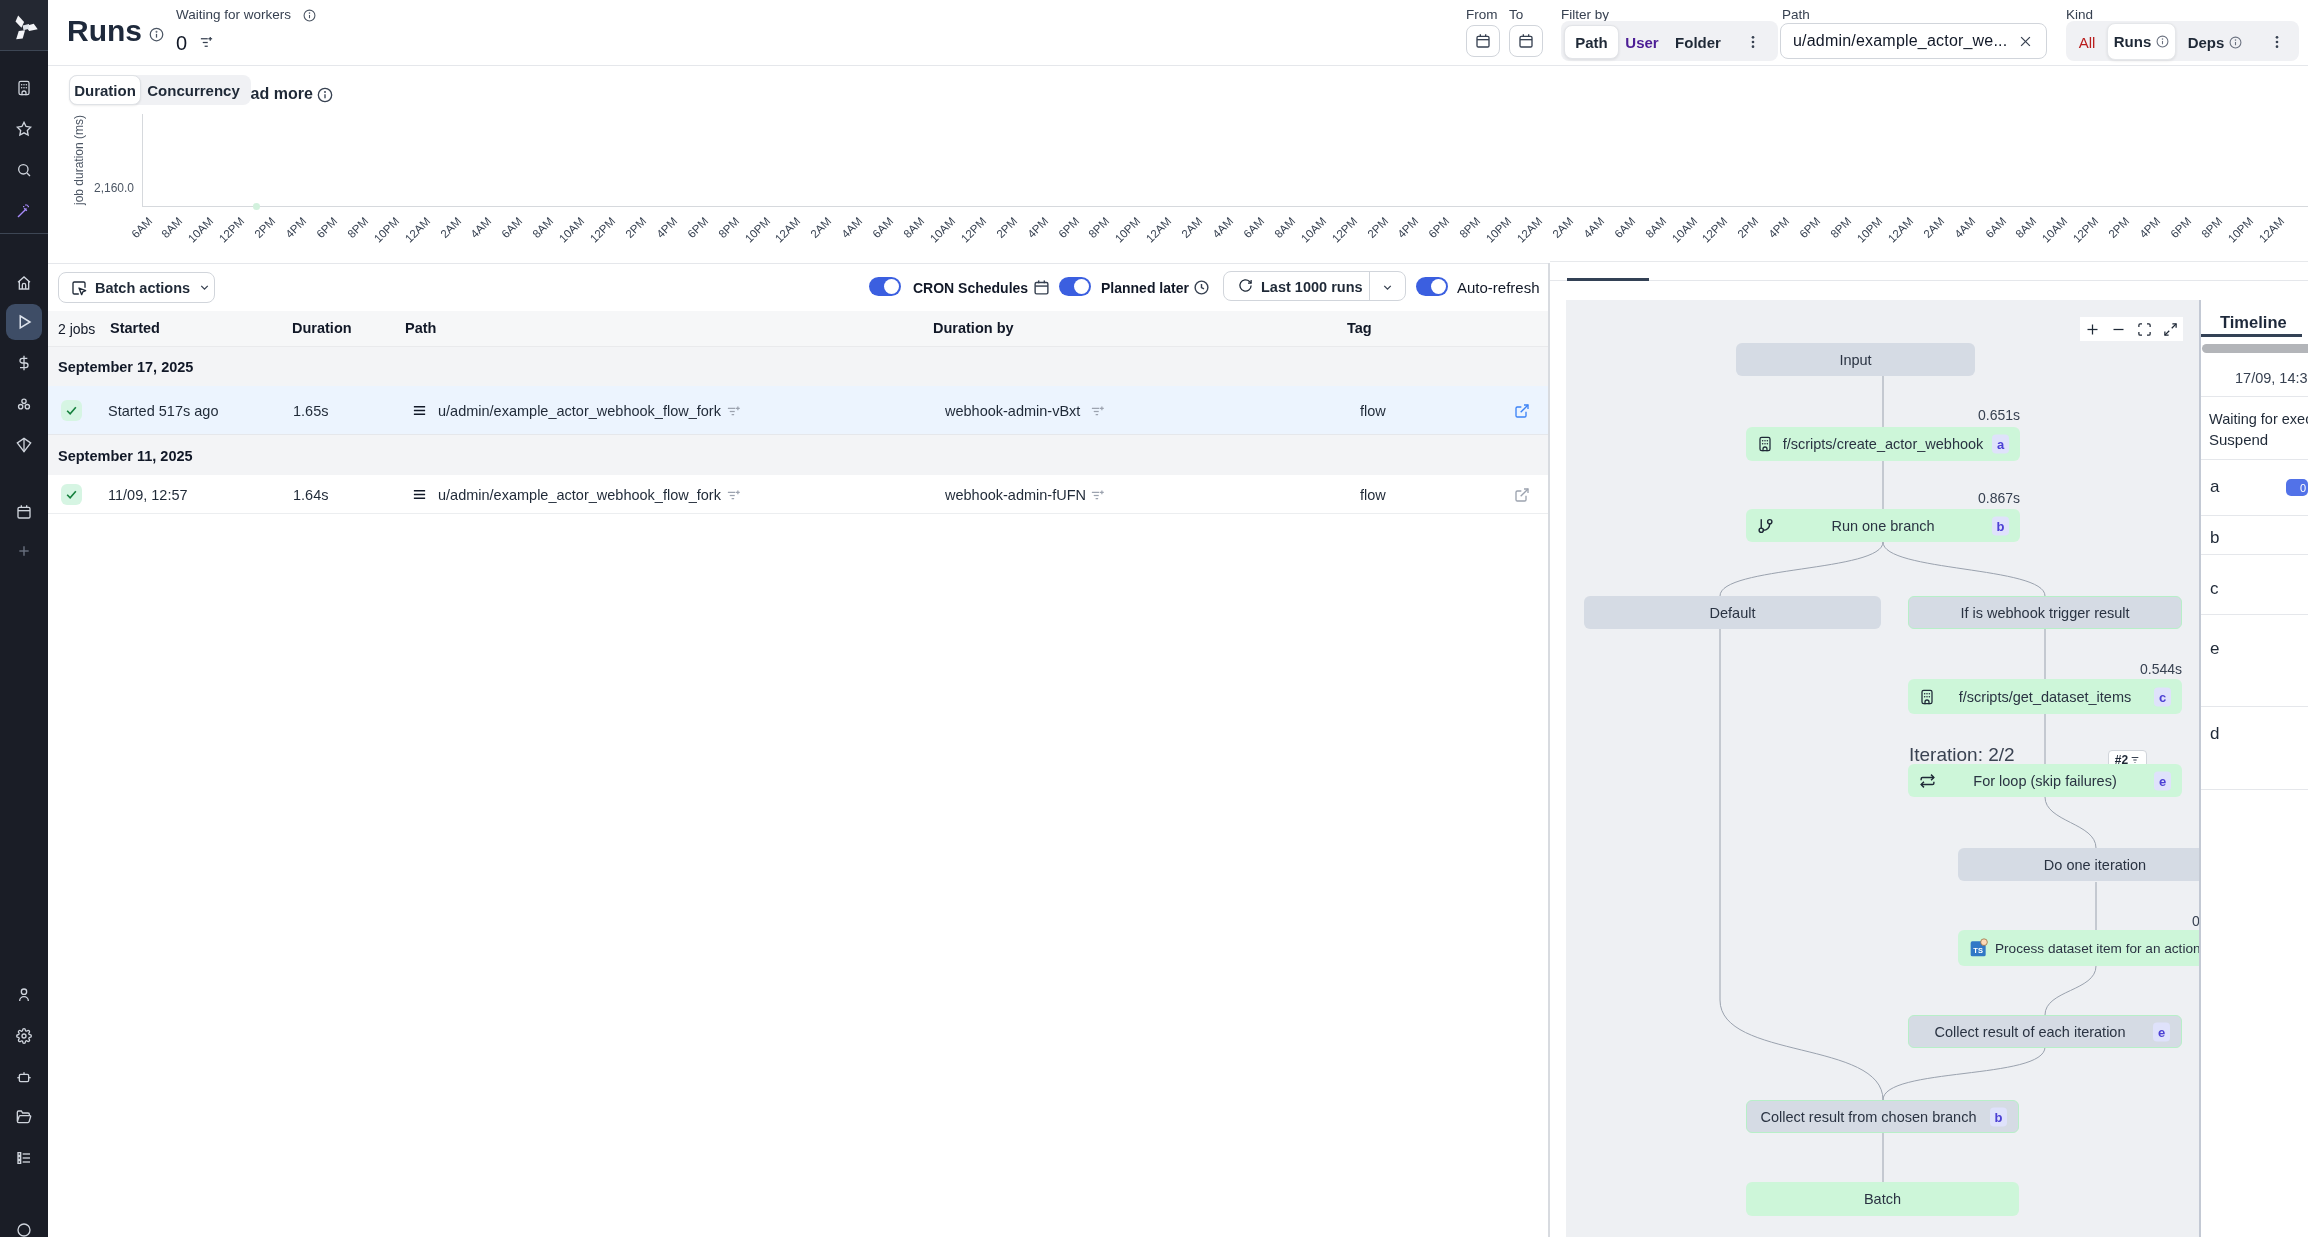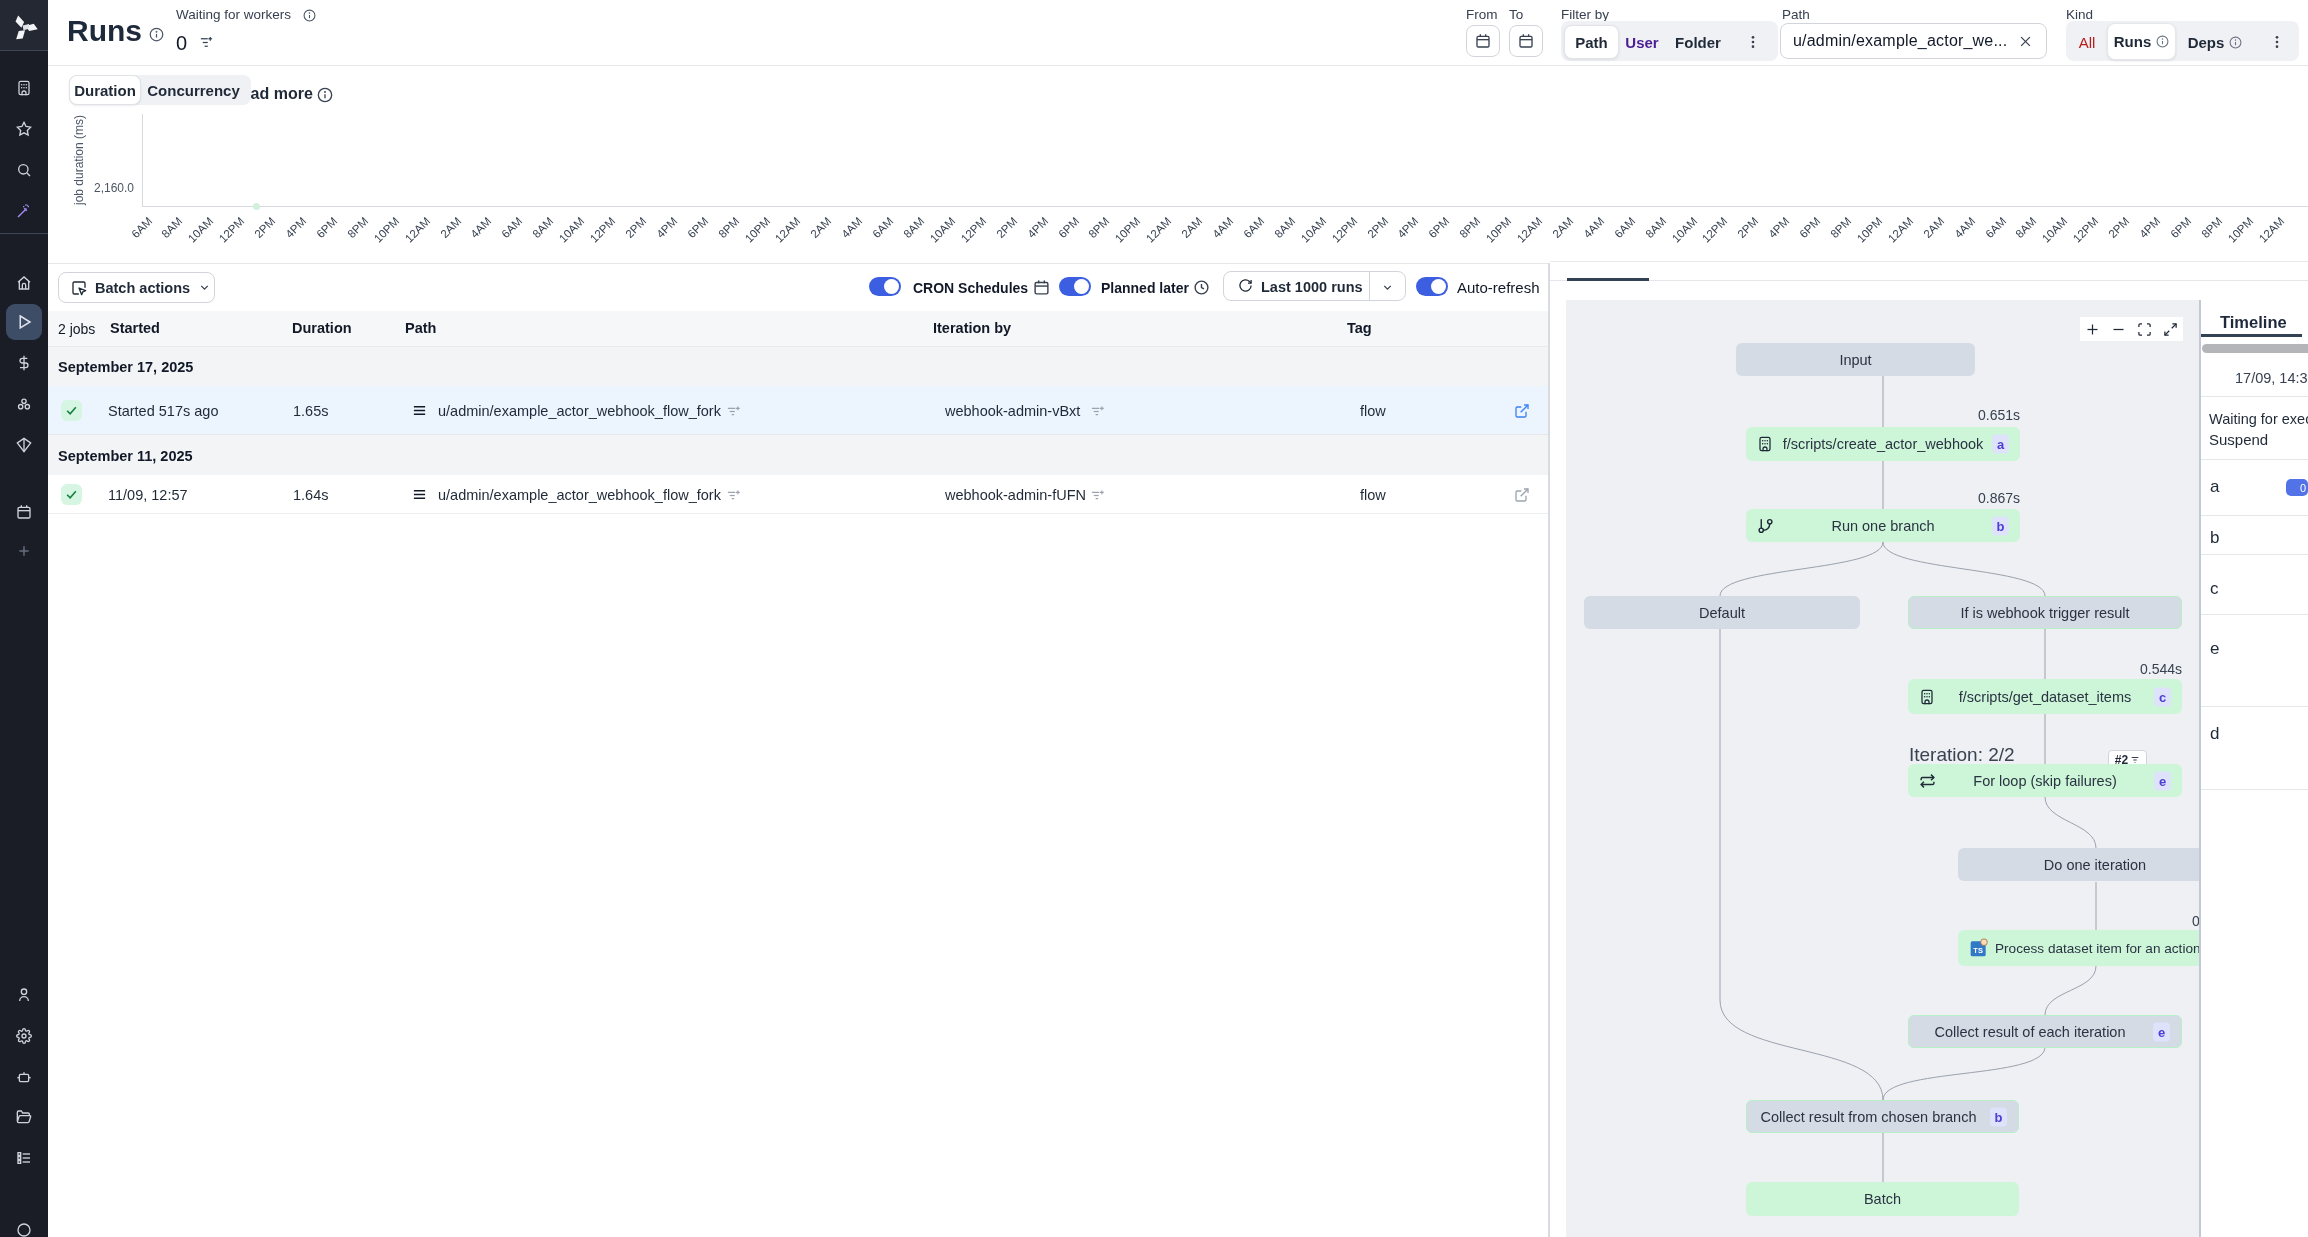--- a/index.html
+++ b/index.html
@@ -260,21 +260,21 @@
       </svg>
     </div>
 <div class="toggle" style="left:1416px; top:277px;"></div>
 <div class="abs" style="left:1457px; top:279px; font-size:15px; color:#111827;">Auto-refresh</div>
 
 <div class="abs" style="left:48px; top:311px; width:1500px; height:36px; background:#f6f7f8; border-bottom:1px solid #e9eaec;"></div>
 <div class="abs" style="left:58px; top:321px; font-size:14px; color:#111827;">2 jobs</div>
 <div class="abs" style="left:110px; top:320px; font-size:14.5px; font-weight:bold; color:#111827;">Started</div>
 <div class="abs" style="left:292px; top:320px; font-size:14.5px; font-weight:bold; color:#111827;">Duration</div>
 <div class="abs" style="left:405px; top:320px; font-size:14.5px; font-weight:bold; color:#111827;">Path</div>
-<div class="abs" style="left:933px; top:320px; font-size:14.5px; font-weight:bold; color:#111827;">Iteration by</div>
+<div class="abs" style="left:933px; top:320px; font-size:14.5px; font-weight:bold; color:#111827;">Duration by</div>
 <div class="abs" style="left:1347px; top:320px; font-size:14.5px; font-weight:bold; color:#111827;">Tag</div>
 
 <div class="abs" style="left:48px; top:347px; width:1500px; height:39px; background:#f3f4f6;"></div>
 <div class="abs" style="left:58px; top:359px; font-size:14.5px; font-weight:bold; color:#111827;">September 17, 2025</div>
 
 <div class="abs" style="left:48px; top:386px; width:1500px; height:49px; background:#ecf4fe; border-bottom:1px solid #e5e7eb;"></div>
 <div class="abs" style="left:61px; top:400px; width:21px; height:21px; background:#d6f5e3; border-radius:6px; display:flex; align-items:center; justify-content:center;">
       <svg width="13" height="13" viewBox="0 0 24 24" fill="none" stroke="#15803d" stroke-width="3">
         <polyline points="4 12.5 9.5 18 20 6"></polyline>
       </svg>
@@ -434,21 +434,21 @@
           <svg width="17" height="17" viewBox="0 0 24 24" fill="none" stroke="#1f2937" stroke-width="2" stroke-linecap="round">
             <line x1="6" y1="3" x2="6" y2="15"></line>
             <circle cx="18" cy="6" r="3"></circle>
             <circle cx="6" cy="18" r="3"></circle>
             <path d="M18 9a9 9 0 0 1-9 9"></path>
           </svg>
         </span>
     <span class="badge">b</span>
   </div>
 
-  <div class="node gray" style="left:18px; top:296px; width:276px;">Default</div>
+  <div class="node gray" style="left:18px; top:296px; width:297px;">Default</div>
   <div class="node gray gborder" style="left:342px; top:296px; width:274px;">If is webhook trigger result</div>
 
   <div class="dur" style="left:416px; top:361px; width:200px;">0.544s</div>
   <div class="node green" style="left:342px; top:379px; width:274px; height:35px;">f/scripts/get_dataset_items
     <span class="nicon">
           <svg width="16" height="16" viewBox="0 0 24 24" fill="none" stroke="#1f2937" stroke-width="1.9" stroke-linecap="round" stroke-linejoin="round">
             <rect x="4.5" y="2" width="15" height="20" rx="2.5"></rect>
             <g fill="#1f2937" stroke="none">
               <circle cx="8.5" cy="7" r="1.15"></circle>
               <circle cx="12" cy="7" r="1.15"></circle>

